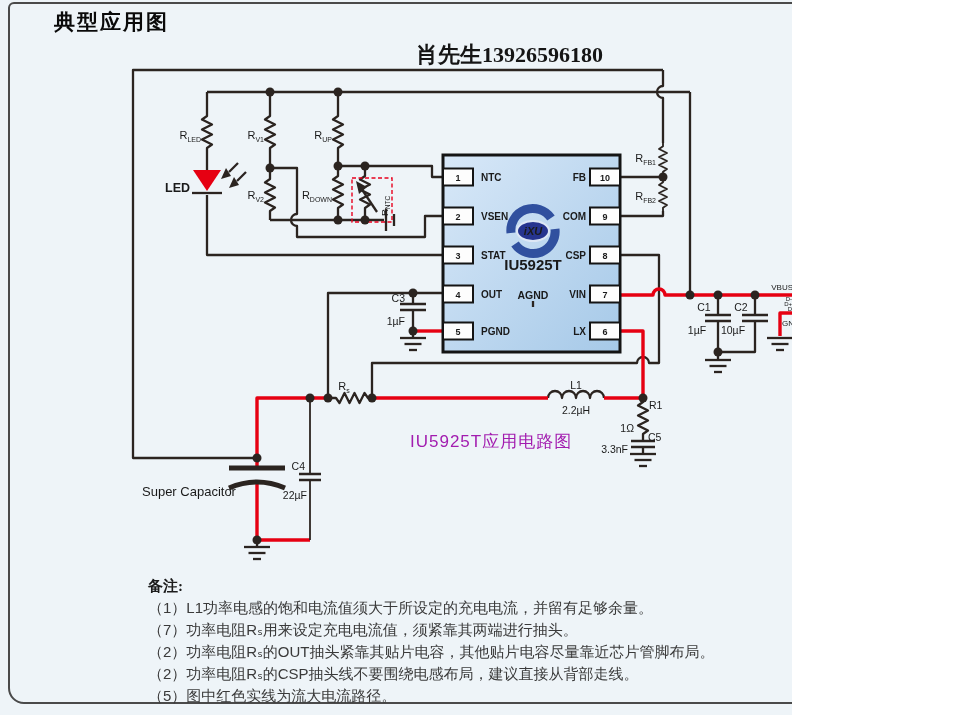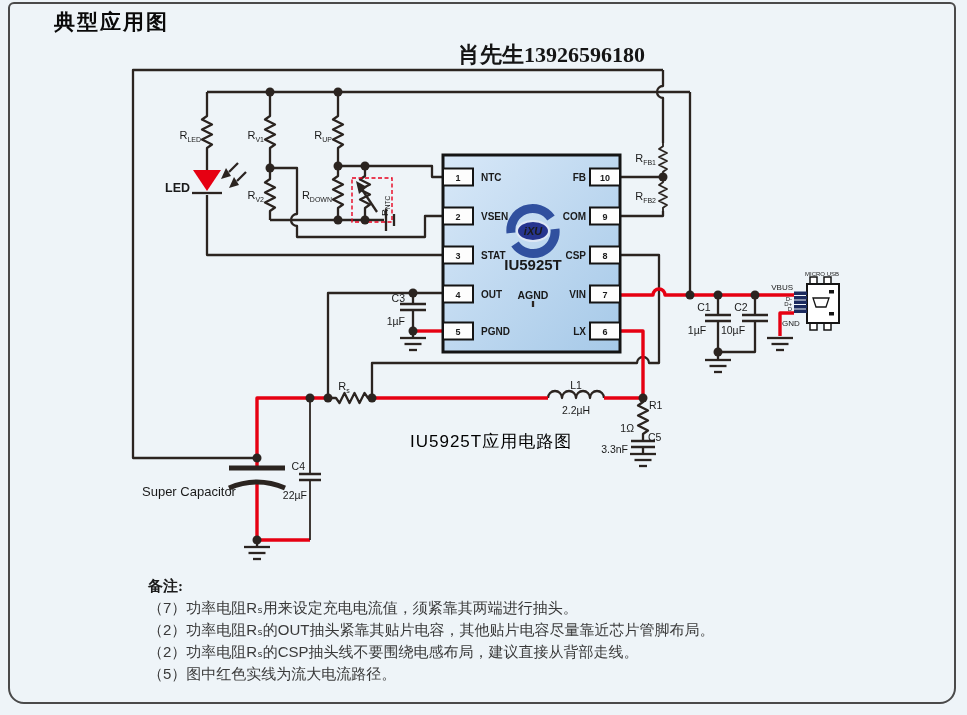--- a/index.html
+++ b/index.html
@@ -1,23 +1,23 @@
 <!DOCTYPE html>
 <html style="--bg: #eef4f8; --wire: #2b2420; --red: #e60012;"><head>
 <meta charset="utf-8">
 <style>
   html,body{margin:0;padding:0;background:#ffffff;}
-  .stage{position:relative;width:967px;height:715px;background:var(--bg,#eef4f8);
+  .stage{position:relative;width:792px;height:715px;background:var(--bg,#eef4f8);
          font-family:"Liberation Sans","DejaVu Sans",sans-serif;overflow:hidden;}
   .frame{position:absolute;left:8px;top:2px;width:948px;height:702px;
          border:2px solid #4a4a4a;border-radius:6px 6px 16px 16px;box-sizing:border-box;}
   .title{position:absolute;left:54px;top:8px;font-size:21px;font-weight:bold;color:#0a0a0a;letter-spacing:2px;}
-  .contact{position:absolute;left:458px;top:40px;font-family:"Liberation Serif","DejaVu Serif",serif;
+  .contact{position:absolute;left:416px;top:40px;font-family:"Liberation Serif","DejaVu Serif",serif;
            font-size:22px;font-weight:600;color:#151515;}
-  .caption{position:absolute;left:410px;top:430px;font-size:17px;color:#000000;letter-spacing:1px;}
+  .caption{position:absolute;left:410px;top:430px;font-size:17px;color:#a21caf;letter-spacing:1px;}
   .notes{position:absolute;left:148px;top:575px;font-size:15px;color:#3a3a3a;line-height:22px;}
   .notes .hd{font-weight:bold;color:#1c1c1c;font-family:Liberation Serif, serif;}
   svg.circuit{position:absolute;left:0;top:0;}
   .wb{fill:none;stroke:var(--wire,#2b2420);stroke-width:2.3;stroke-linejoin:round;}
   .wr{fill:none;stroke:var(--red,#e60012);stroke-width:3.4;stroke-linejoin:round;}
   .thin{stroke-width:1.8;}
   .plate{fill:none;stroke:var(--wire,#2b2420);stroke-width:2.5;}
   .fatplate{fill:none;stroke:var(--wire,#2b2420);stroke-width:5;}
   .dot{fill:var(--wire,#2b2420);}
   text{fill:#1a1a1a;}
@@ -363,18 +363,19 @@
 
       <text x="190" y="192" text-anchor="end" font-size="12.5" font-weight="bold">LED</text>
       <text x="142" y="496" font-size="13">Super Capacitor</text>
     </g>
   </svg>
 
   <div class="caption">IU5925T应用电路图</div>
 
   <div class="notes">
     <div class="hd">备注:</div>
+    <div>（1）L1功率电感的饱和电流值须大于所设定的充电电流，并留有足够余量。</div>
     <div>（7）功率电阻Rₛ用来设定充电电流值，须紧靠其两端进行抽头。</div>
     <div>（2）功率电阻Rₛ的OUT抽头紧靠其贴片电容，其他贴片电容尽量靠近芯片管脚布局。</div>
     <div>（2）功率电阻Rₛ的CSP抽头线不要围绕电感布局，建议直接从背部走线。</div>
     <div>（5）图中红色实线为流大电流路径。</div>
   </div>
 </div>
 
 </body></html>

